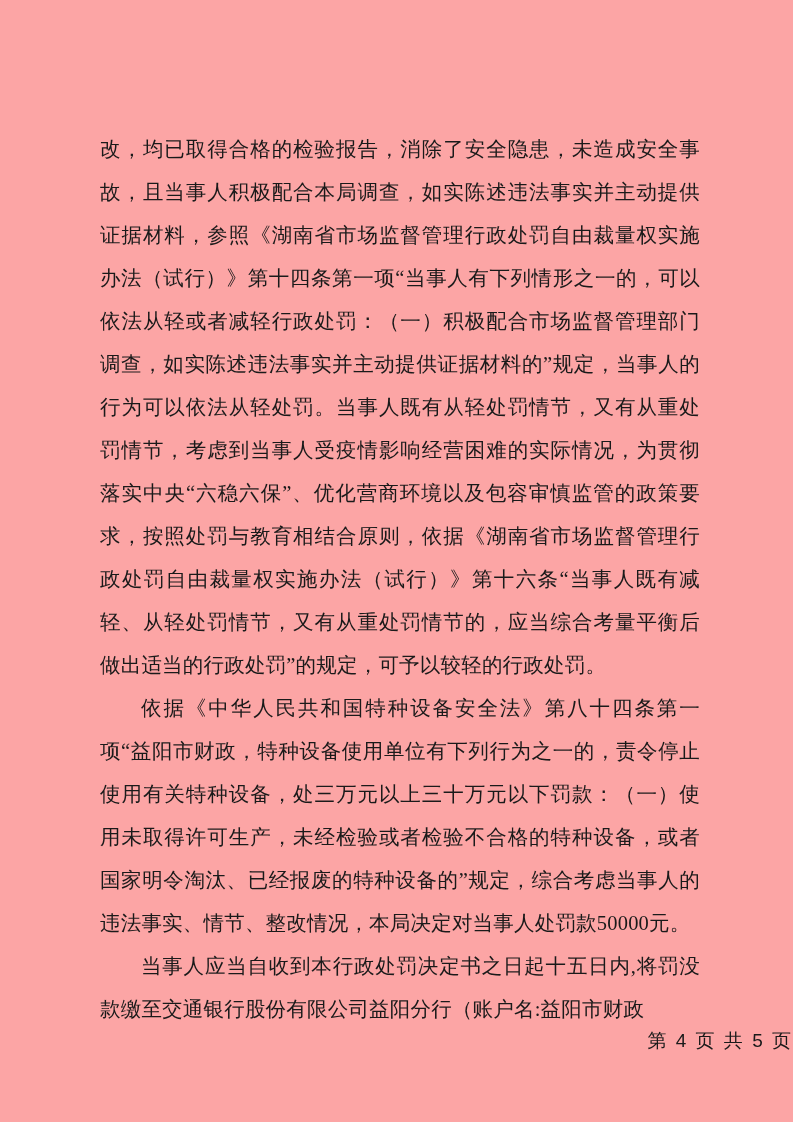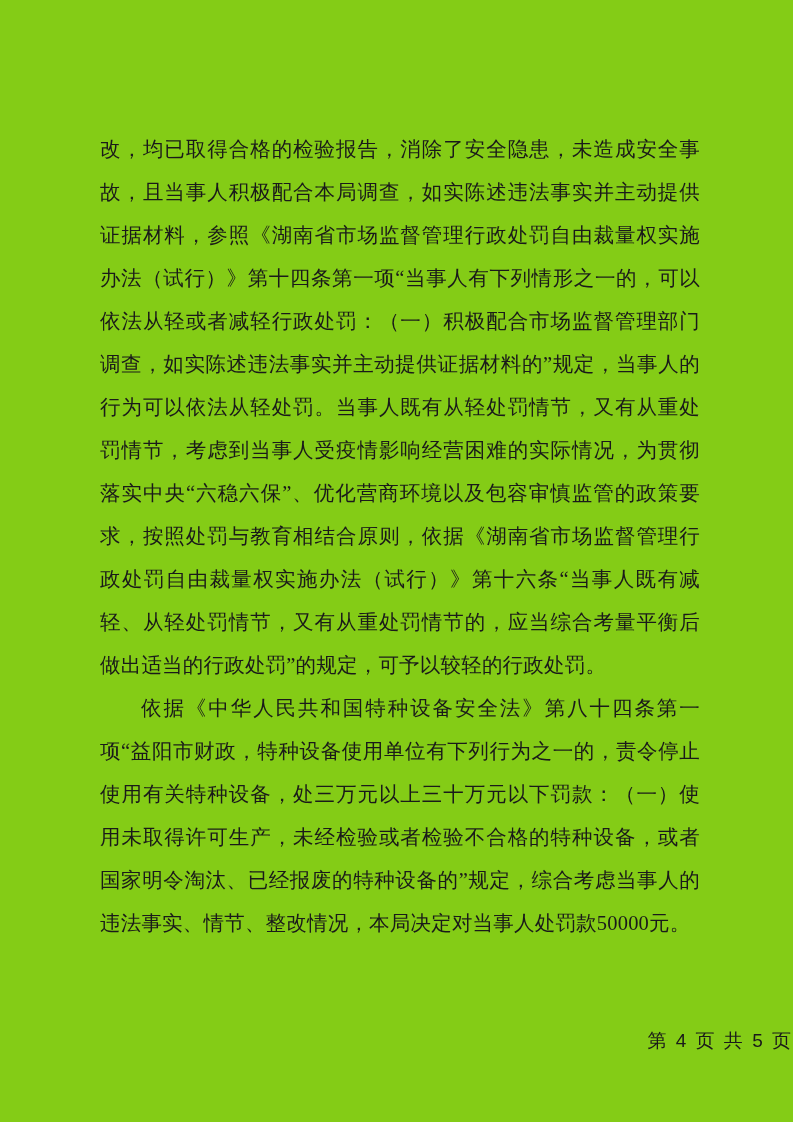--- a/index.html
+++ b/index.html
@@ -4,21 +4,21 @@
 <style>
   html, body {
     margin: 0;
     padding: 0;
     background: #f0f0f0;
   }
   .page {
     position: relative;
     width: 793px;
     height: 1122px;
-    background: #84cc16;
+    background: #fca5a5;
     margin: 0 auto;
     overflow: hidden;
     box-sizing: border-box;
   }
   .doc-body {
     position: absolute;
     left: 100px;
     top: 128px;
     width: 600px;
   }
@@ -54,20 +54,21 @@
   }
 </style>
 </head>
 <body>
 
 <div class="page">
 
   <div class="doc-body">
     <p class="para">改，均已取得合格的检验报告，消除了安全隐患，未造成安全事故，且当事人积极配合本局调查，如实陈述违法事实并主动提供证据材料，参照《湖南省市场监督管理行政处罚自由裁量权实施办法（试行）》第十四条第一项“当事人有下列情形之一的，可以依法从轻或者减轻行政处罚：（一）积极配合市场监督管理部门调查，如实陈述违法事实并主动提供证据材料的”规定，当事人的行为可以依法从轻处罚。当事人既有从轻处罚情节，又有从重处罚情节，考虑到当事人受疫情影响经营困难的实际情况，为贯彻落实中央“六稳六保”、优化营商环境以及包容审慎监管的政策要求，按照处罚与教育相结合原则，依据《湖南省市场监督管理行政处罚自由裁量权实施办法（试行）》第十六条“当事人既有减轻、从轻处罚情节，又有从重处罚情节的，应当综合考量平衡后做出适当的行政处罚”的规定，可予以较轻的行政处罚。</p>
     <p class="para indent">依据《中华人民共和国特种设备安全法》第八十四条第一项“益阳市财政，特种设备使用单位有下列行为之一的，责令停止使用有关特种设备，处三万元以上三十万元以下罚款：（一）使用未取得许可生产，未经检验或者检验不合格的特种设备，或者国家明令淘汰、已经报废的特种设备的”规定，综合考虑当事人的违法事实、情节、整改情况，本局决定对当事人处罚款50000元。</p>
+    <p class="para indent">当事人应当自收到本行政处罚决定书之日起十五日内,将罚没款缴至交通银行股份有限公司益阳分行（账户名:益阳市财政</p>
   </div>
 
   <div class="footer">
     <span>第</span>
     <span class="num">4</span>
     <span>页 共</span>
     <span class="num">5</span>
     <span>页</span>
   </div>
 

